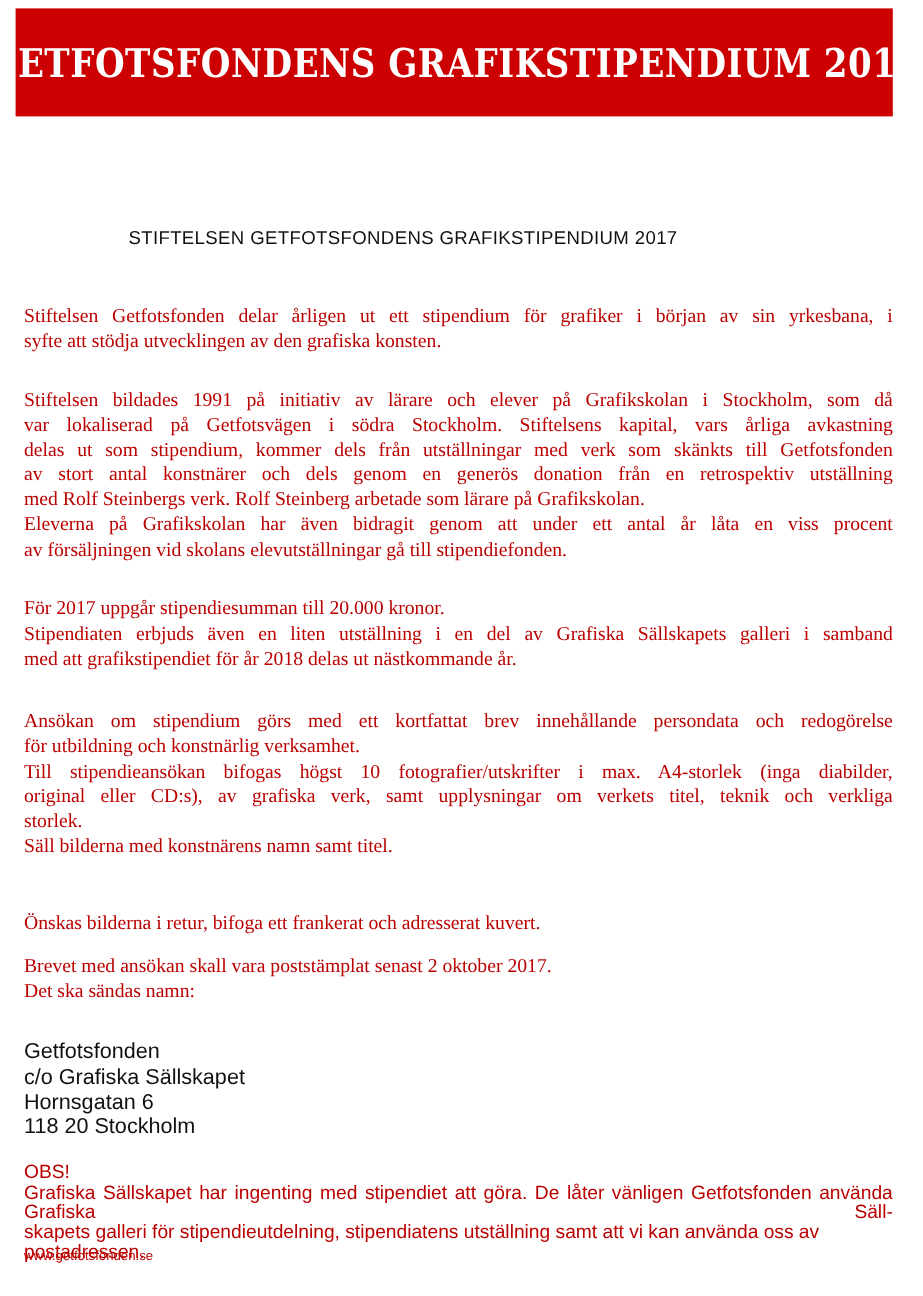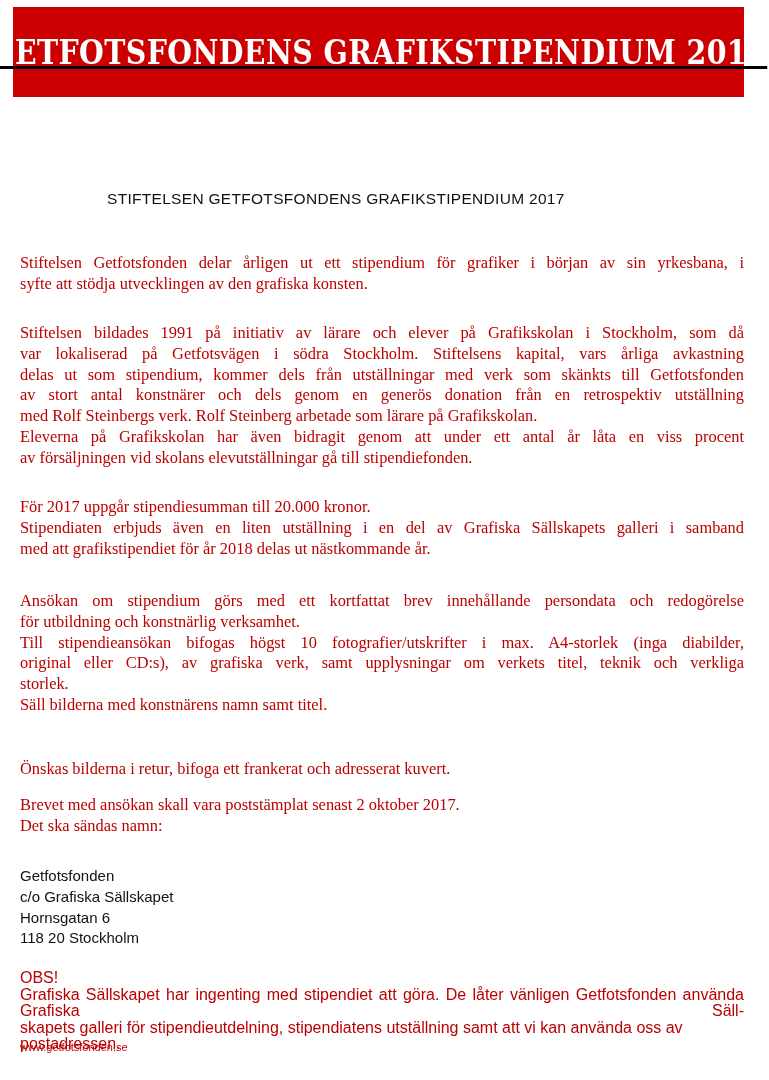--- a/index.html
+++ b/index.html
@@ -17,21 +17,20 @@
   .banner {
     position: absolute;
     left: 13px;
     top: 7px;
     width: 731px;
     height: 90px;
     background: #cc0000;
     display: flex;
     align-items: center;
     justify-content: center;
-    text-decoration: underline;
   }
   .banner-title {
     color: #ffffff;
     font-family: "DejaVu Serif", "Liberation Serif", serif;
     font-weight: bold;
     font-size: 33px;
     letter-spacing: 0.5px;
     transform: scaleX(0.86);
     white-space: nowrap;
     text-transform: uppercase;
@@ -62,21 +61,21 @@
   .para .line.justify {
     text-align: justify;
     text-align-last: justify;
   }
   .address {
     position: absolute;
     left: 20px;
     top: 866px;
     color: #111111;
     font-family: "Liberation Sans", sans-serif;
-    font-size: 15px;
+    font-size: 18px;
     line-height: 20.8px;
   }
   .address .line { display: block; }
   .obs {
     position: absolute;
     left: 20px;
     top: 970px;
     width: 724px;
     color: #bb0000;
     font-family: "Liberation Sans", sans-serif;

